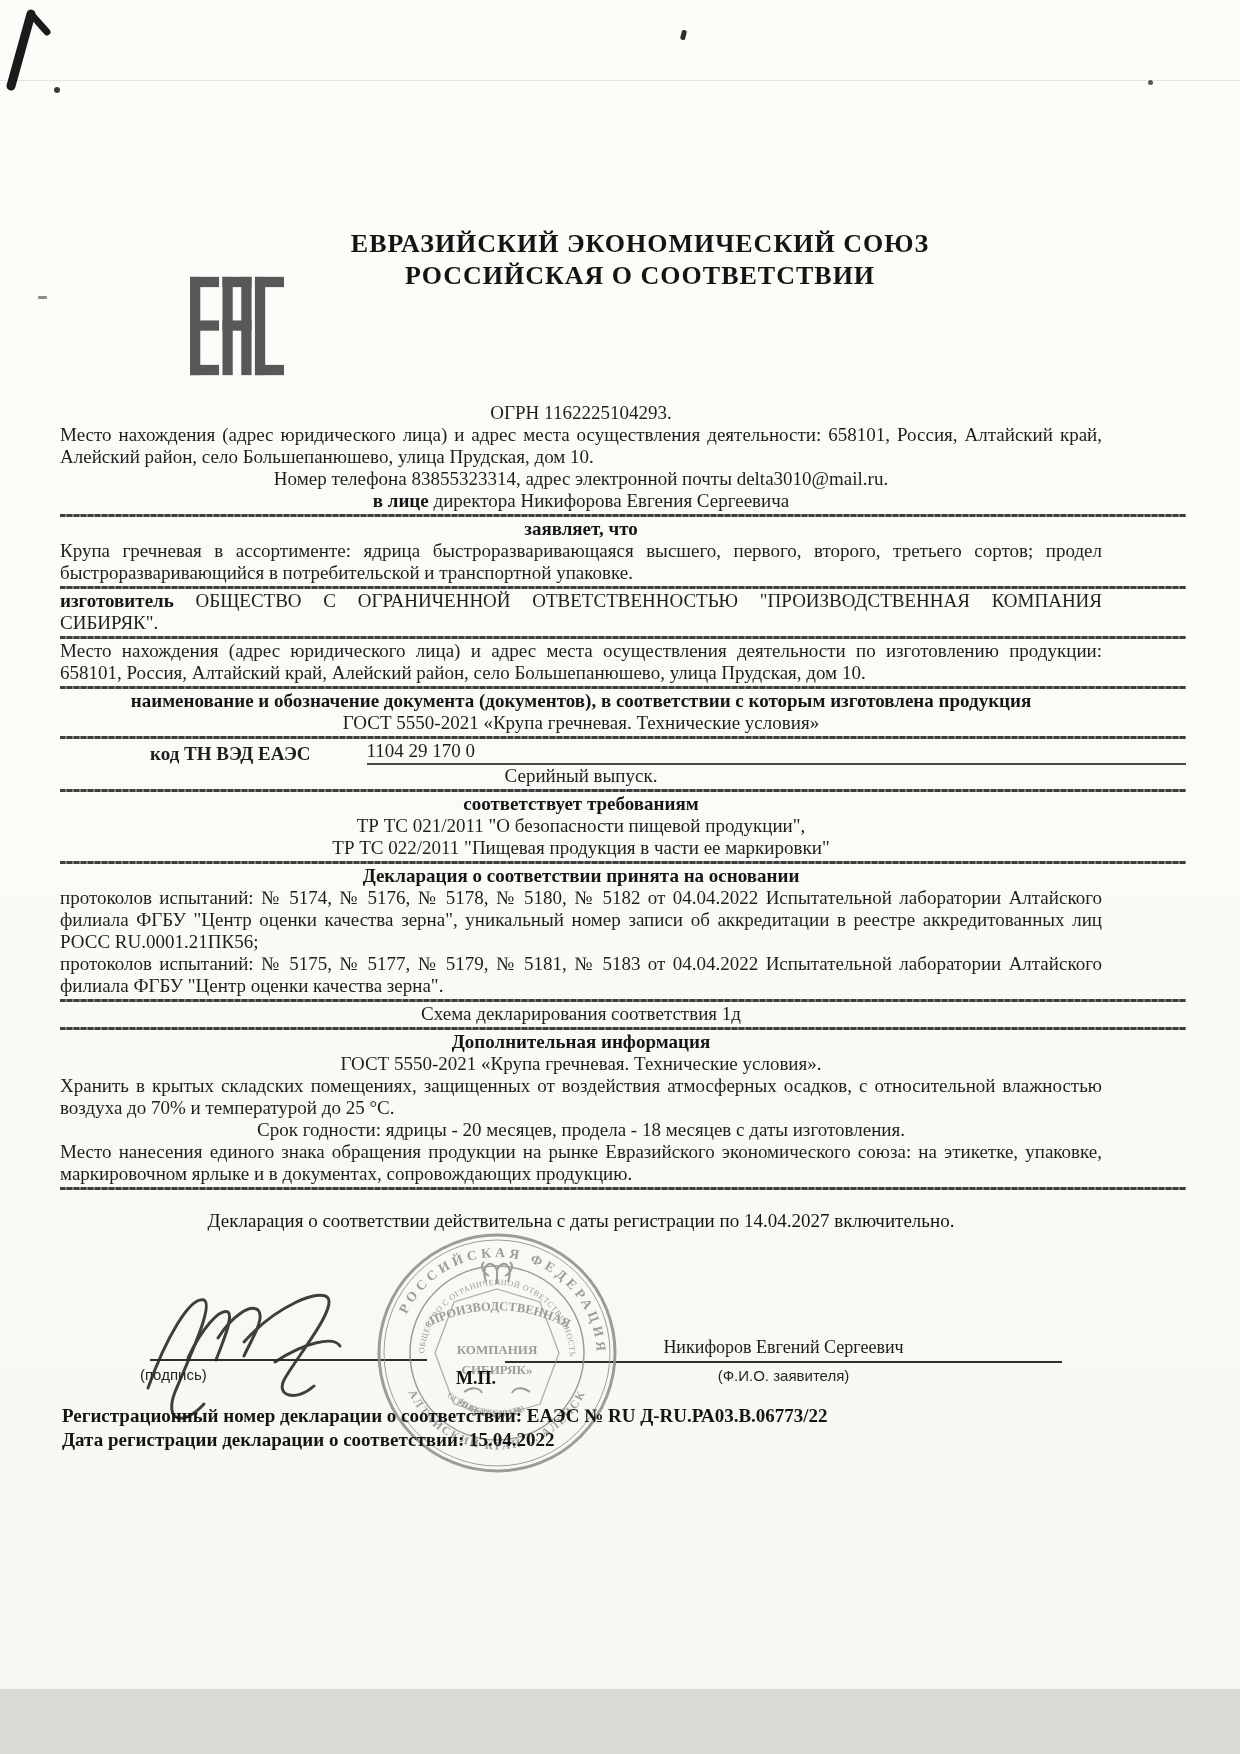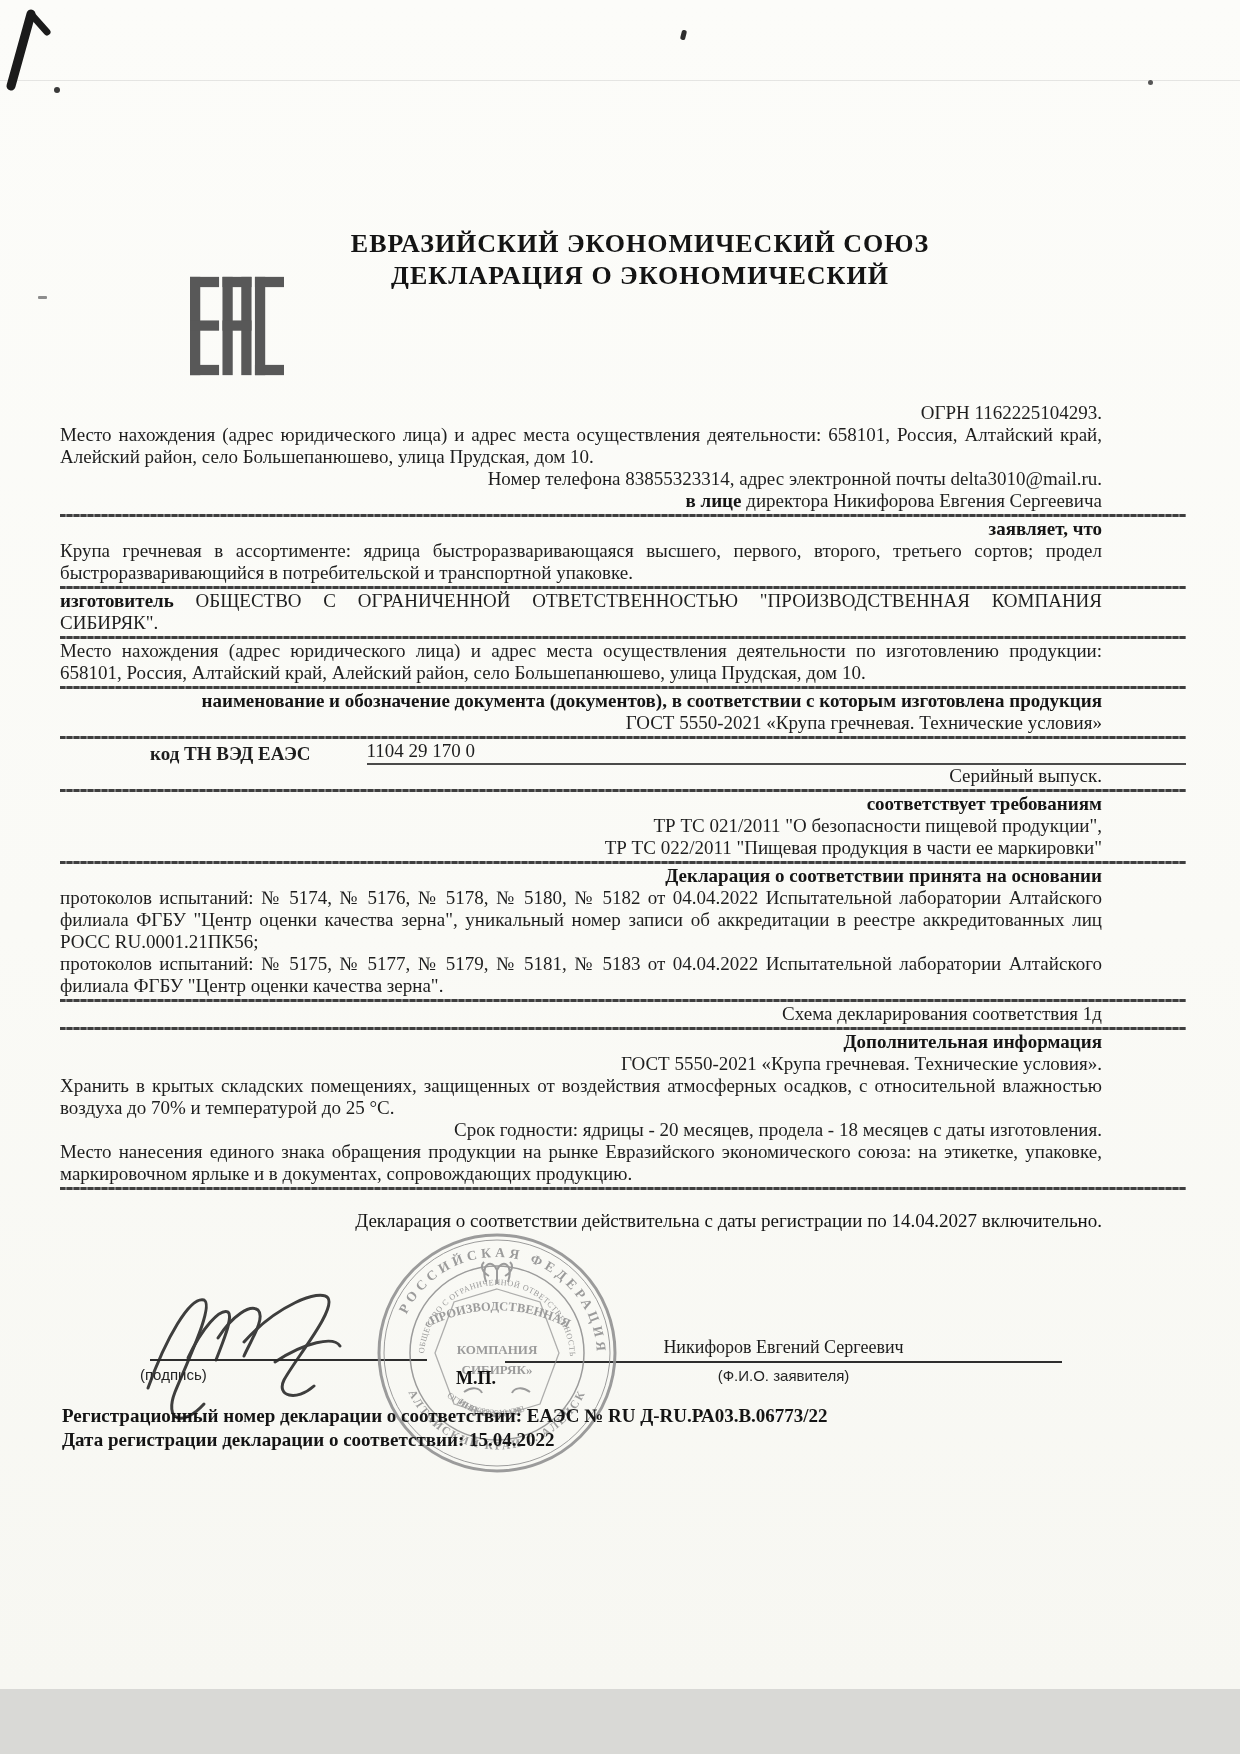--- a/index.html
+++ b/index.html
@@ -8,21 +8,21 @@
     background:linear-gradient(180deg,#fcfcf9 0%,#fafaf6 55%,#f7f7f2 100%);
     font-family:"Liberation Serif",serif;color:#222;
   }
   
   .titles{position:absolute;left:320px;top:228px;width:640px;text-align:center;
     font-weight:bold;font-size:26px;line-height:32px;letter-spacing:1px;color:#141414;}
   .eac{position:absolute;left:190px;top:270px;}
   
   .body-text{position:absolute;left:60px;top:402px;width:1126px;font-size:19px;line-height:22px;color:#1e1e1e;}
   .p{margin:0;padding-right:84px;text-align:justify;}
-  .p--left{text-align:right;}
+  .p--left{text-align:center;}
   .lead{font-weight:bold;color:#151515;}
   .rule{height:3px;margin:1.5px 0;background:repeating-linear-gradient(90deg,#3f3f3f 0 5px,#7d7d7d 5px 7px);}
   .tnved{display:flex;align-items:flex-end;}
   .tnved .lbl{font-weight:bold;margin-left:90px;white-space:nowrap;}
   .tnved .code{flex:1;margin-left:56px;border-bottom:2.5px solid #4a4a4a;padding-bottom:1px;}
   .validity{margin-top:20px;font-weight:normal;color:#141414;}
   
   .sig-line{position:absolute;left:150px;top:1359px;width:277px;height:2px;background:#2e2e2e;}
   .sign-caption{position:absolute;left:140px;top:1366px;width:150px;text-align:left;
     font-family:"Liberation Sans",sans-serif;font-size:15px;color:#242424;}
@@ -75,21 +75,21 @@
           <rect x="38" y="51" width="34" height="12"></rect>
         <rect x="76" y="0" width="12" height="115"></rect>
           <rect x="76" y="0" width="34" height="12"></rect>
         <rect x="76" y="103" width="34" height="12"></rect>
       </g>
     </svg>
   </div>
 
   <div class="titles">
     <div>ЕВРАЗИЙСКИЙ ЭКОНОМИЧЕСКИЙ СОЮЗ</div>
-    <div>ДЕКЛАРАЦИЯ О ЭКОНОМИЧЕСКИЙ</div>
+    <div>РОССИЙСКАЯ О СООТВЕТСТВИИ</div>
   </div>
 
   <div class="body-text">
     <p class="p p--left">ОГРН 1162225104293.</p>
     <p class="p">Место нахождения (адрес юридического лица) и адрес места осуществления деятельности: 658101, Россия, Алтайский край, Алейский район, село Большепанюшево, улица Прудская, дом 10.</p>
     <p class="p p--left">Номер телефона 83855323314, адрес электронной почты delta3010@mail.ru.</p>
     <p class="p p--left"><span class="lead">в лице</span><span> директора Никифорова Евгения Сергеевича</span></p>
     <div class="rule"></div>
 
     <p class="p p--left lead">заявляет, что</p>

